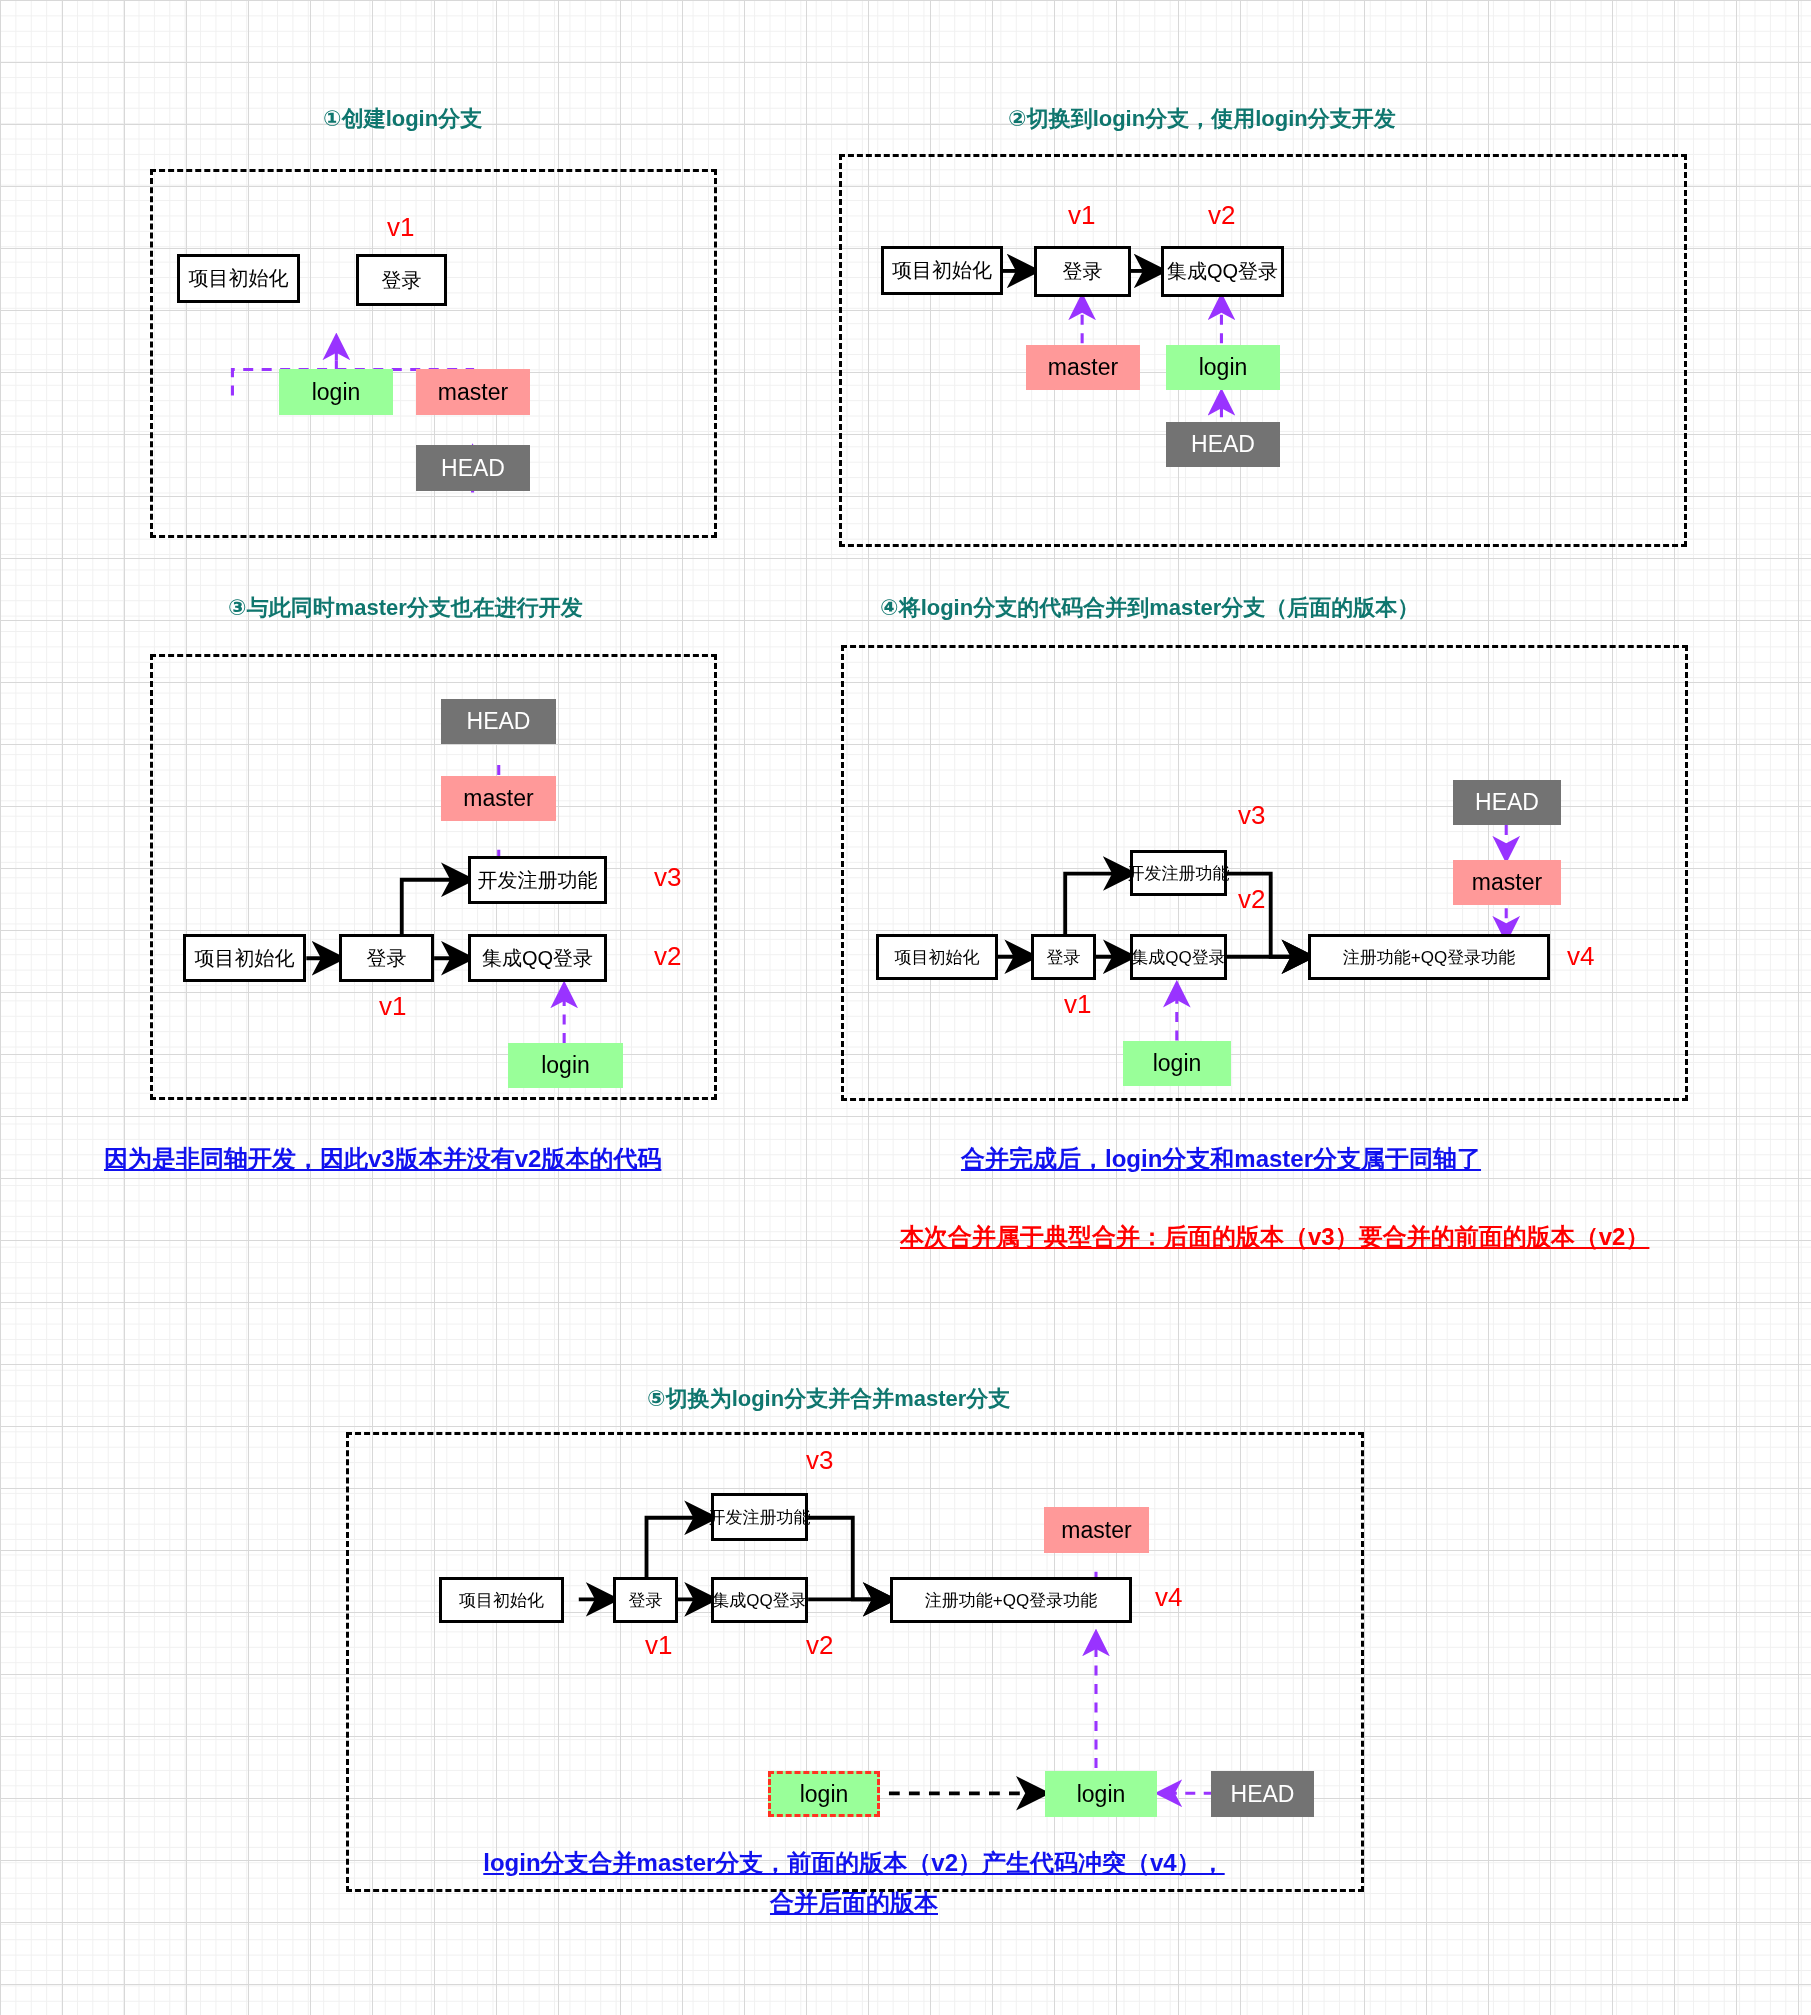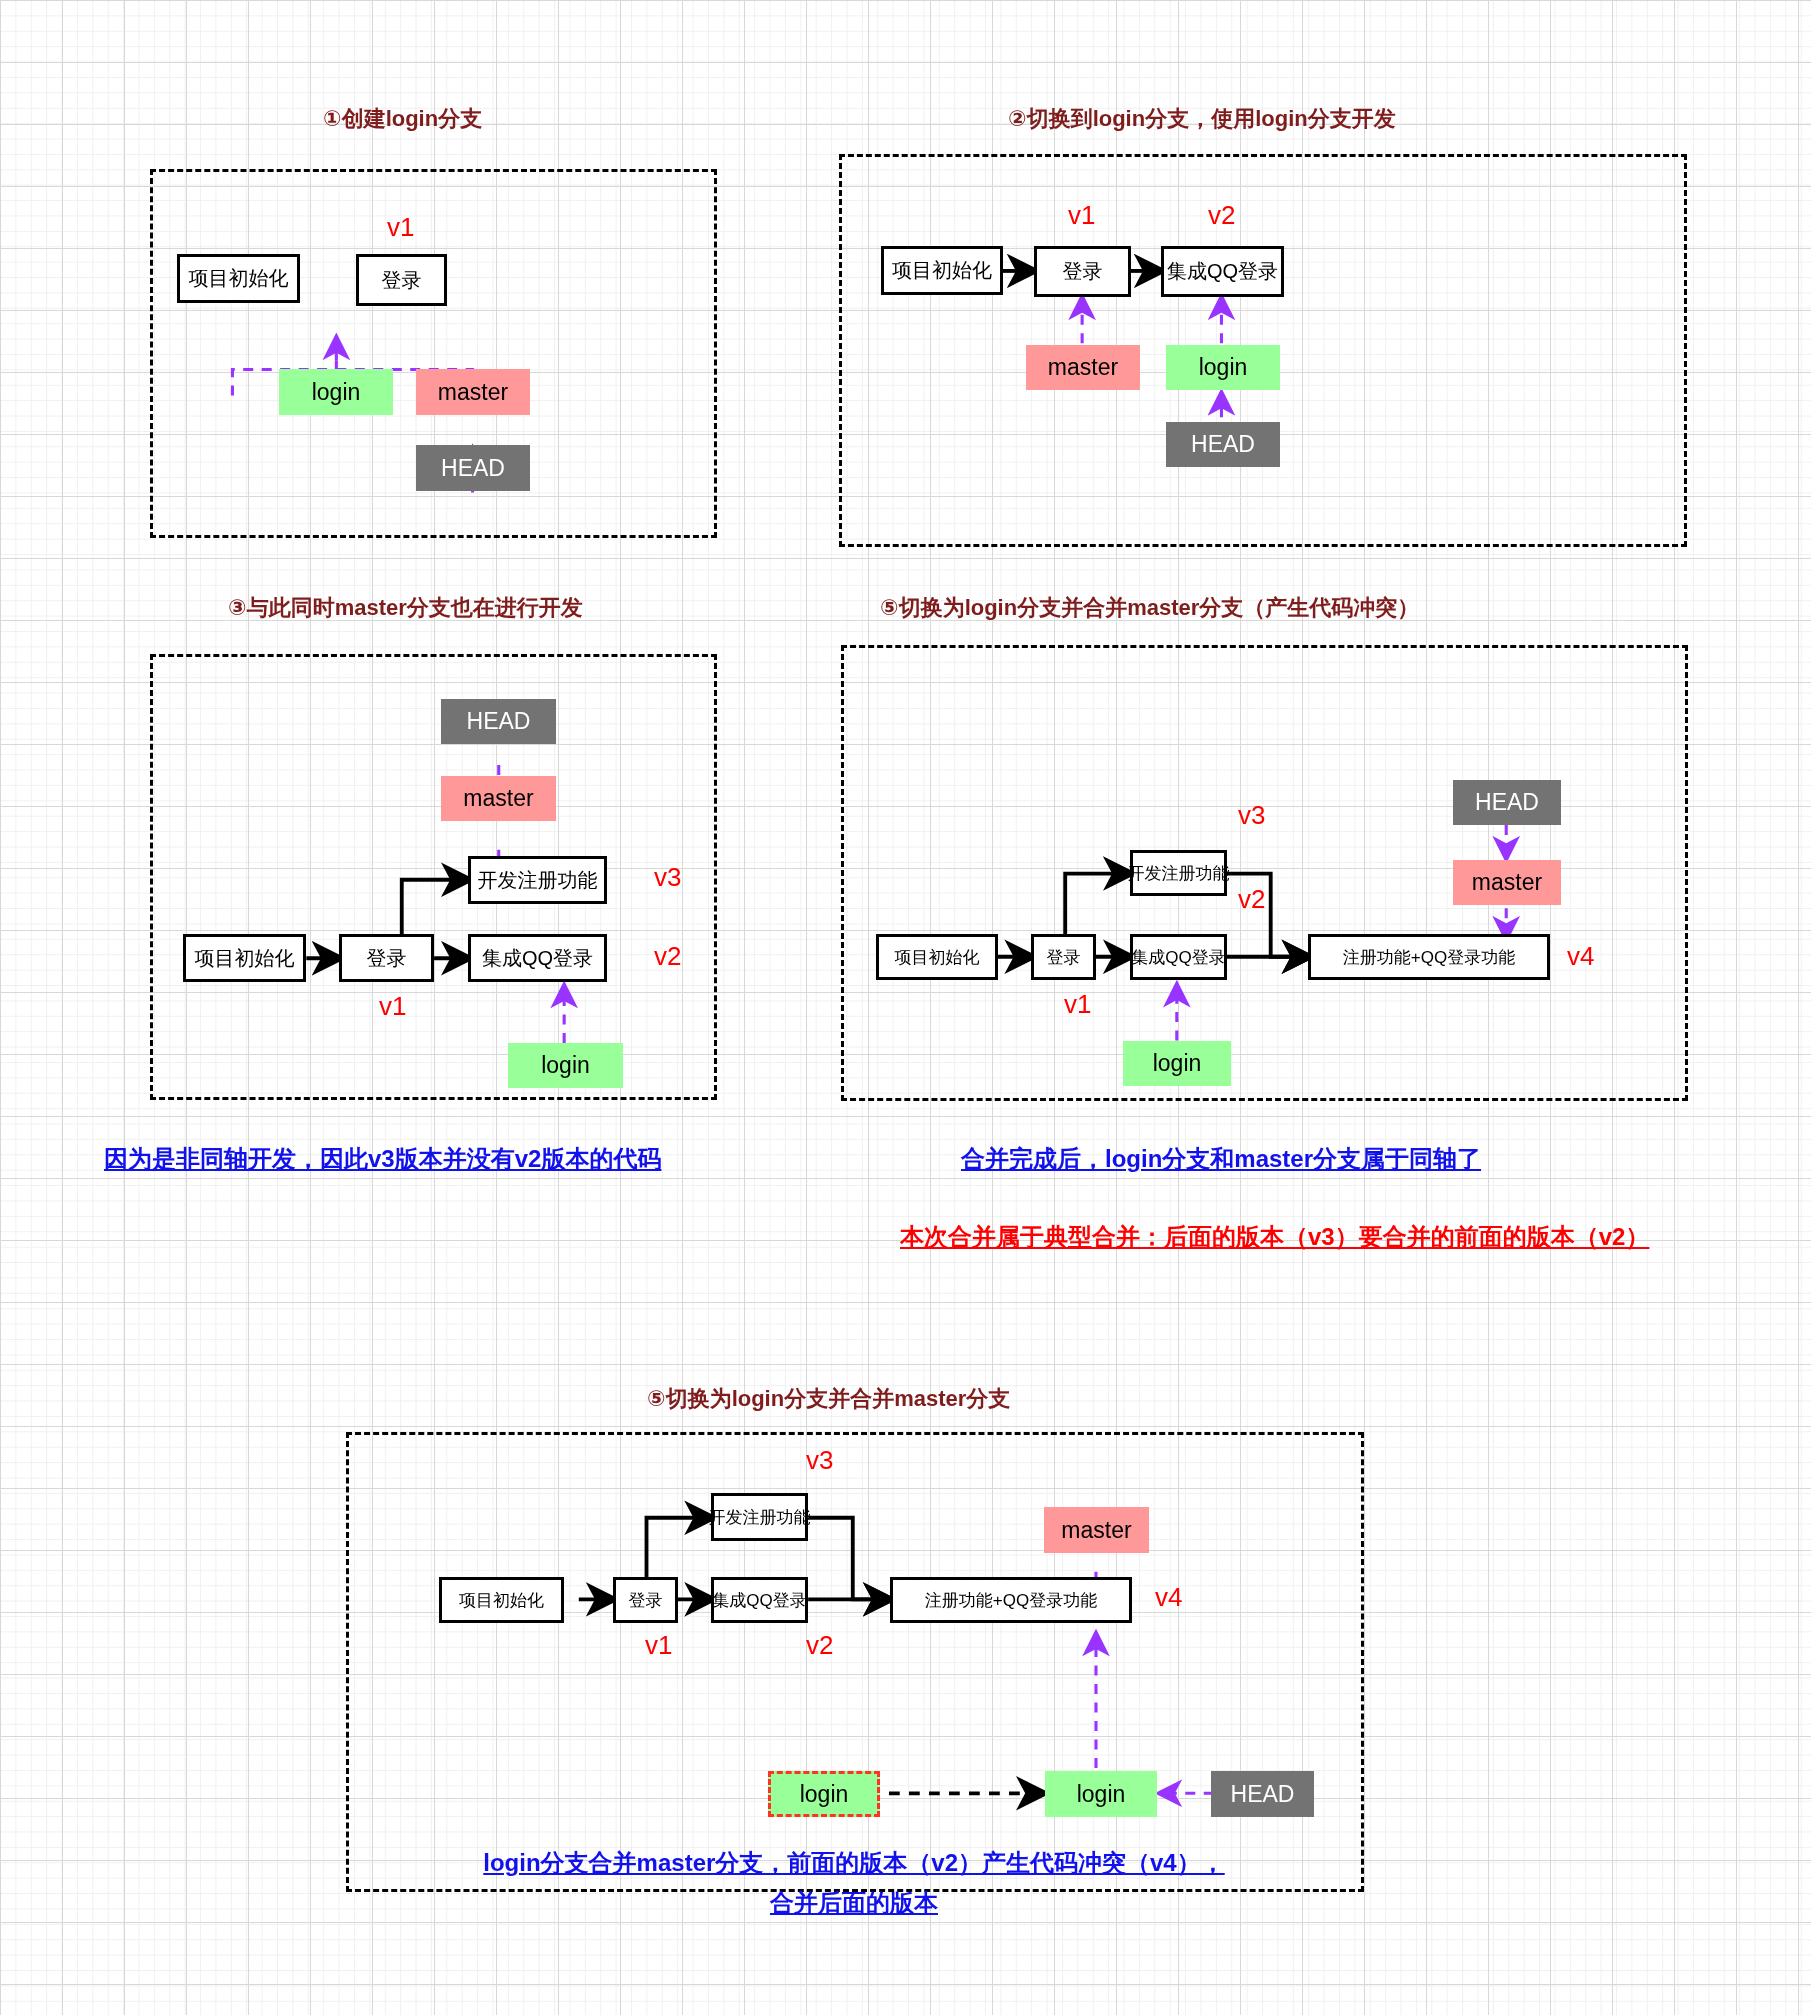--- a/index.html
+++ b/index.html
@@ -11,21 +11,21 @@
     background-image:
       linear-gradient(to right, #d8d8d8 0.8px, transparent 0.8px),
       linear-gradient(to bottom, #d8d8d8 0.8px, transparent 0.8px),
       linear-gradient(to right, #f0f0f0 0.8px, transparent 0.8px),
       linear-gradient(to bottom, #f0f0f0 0.8px, transparent 0.8px);
     background-size:62px 62px, 62px 62px, 15.4px 15.4px, 15.4px 15.4px;
     overflow:hidden;
   }
   
   .panel{position:absolute;border:3.8px dashed #000;box-sizing:border-box;background:transparent;}
-  .panel-title{position:absolute;color:#7f1d1d;font-size:22px;font-weight:600;white-space:nowrap;
+  .panel-title{position:absolute;color:#0f766e;font-size:22px;font-weight:600;white-space:nowrap;
                letter-spacing:0px;}
   
   .node{position:absolute;box-sizing:border-box;border:3.1px solid #000;background:#ffffff;
         display:flex;align-items:center;justify-content:center;color:#000;font-size:20px;
         white-space:nowrap;}
   
   .tag{position:absolute;box-sizing:border-box;display:flex;align-items:center;justify-content:center;
        font-size:23px;white-space:nowrap;border:none;}
   .tag.green{background:#99ff99;color:#000;}
   .tag.red{background:#ff9999;color:#000;}
@@ -140,21 +140,21 @@
 <div class="node" style="left:183px;top:934px;width:123px;height:48px;">项目初始化</div>
 <div class="node" style="left:339px;top:934px;width:95px;height:48px;">登录</div>
 <div class="node" style="left:468px;top:934px;width:139px;height:48px;">集成QQ登录</div>
 <div class="vlabel" style="left:654px;top:941px;">v2</div>
 <div class="vlabel" style="left:379px;top:991px;">v1</div>
 
 <div class="tag green" style="left:508px;top:1043px;width:115px;height:45px;">login</div>
 
 <div class="note blue" style="left:104px;top:1143px;">因为是非同轴开发，因此v3版本并没有v2版本的代码</div>
 
-<div class="panel-title" style="left:880px;top:593px;">⑤切换为login分支并合并master分支（产生代码冲突）</div>
+<div class="panel-title" style="left:880px;top:593px;">④将login分支的代码合并到master分支（后面的版本）</div>
 <div class="panel" style="left:841px;top:645px;width:847px;height:456px;"></div>
 
 <div class="tag blue" style="left:1453px;top:780px;width:108px;height:45px;">HEAD</div>
 <div class="tag red" style="left:1453px;top:860px;width:108px;height:45px;">master</div>
 
 <div class="node" style="left:1130px;top:850px;width:97px;height:46px;font-size:17px;">开发注册功能</div>
 <div class="vlabel" style="left:1238px;top:800px;">v3</div>
 
 <div class="node" style="left:876px;top:934px;width:122px;height:46px;font-size:17px;">项目初始化</div>
 <div class="node" style="left:1031px;top:934px;width:65px;height:46px;font-size:17px;">登录</div>

